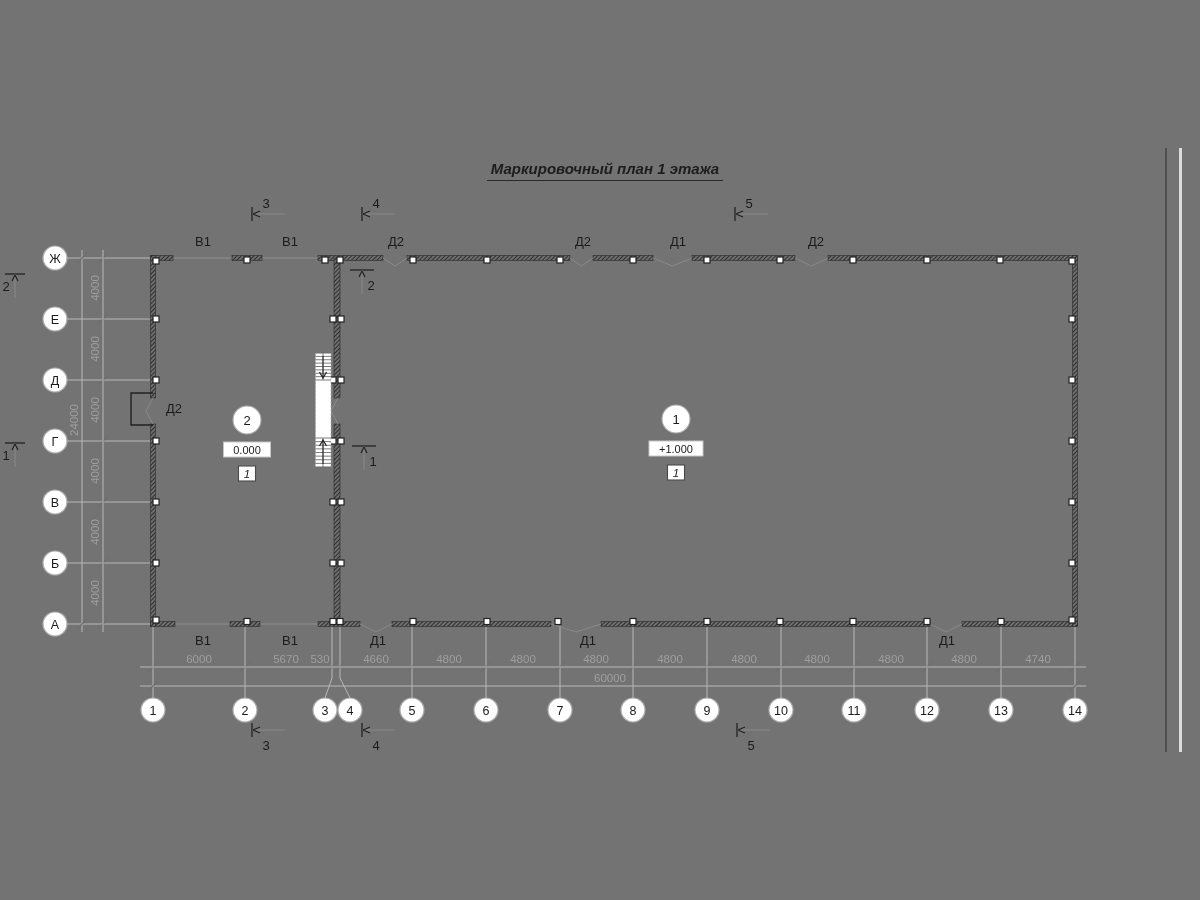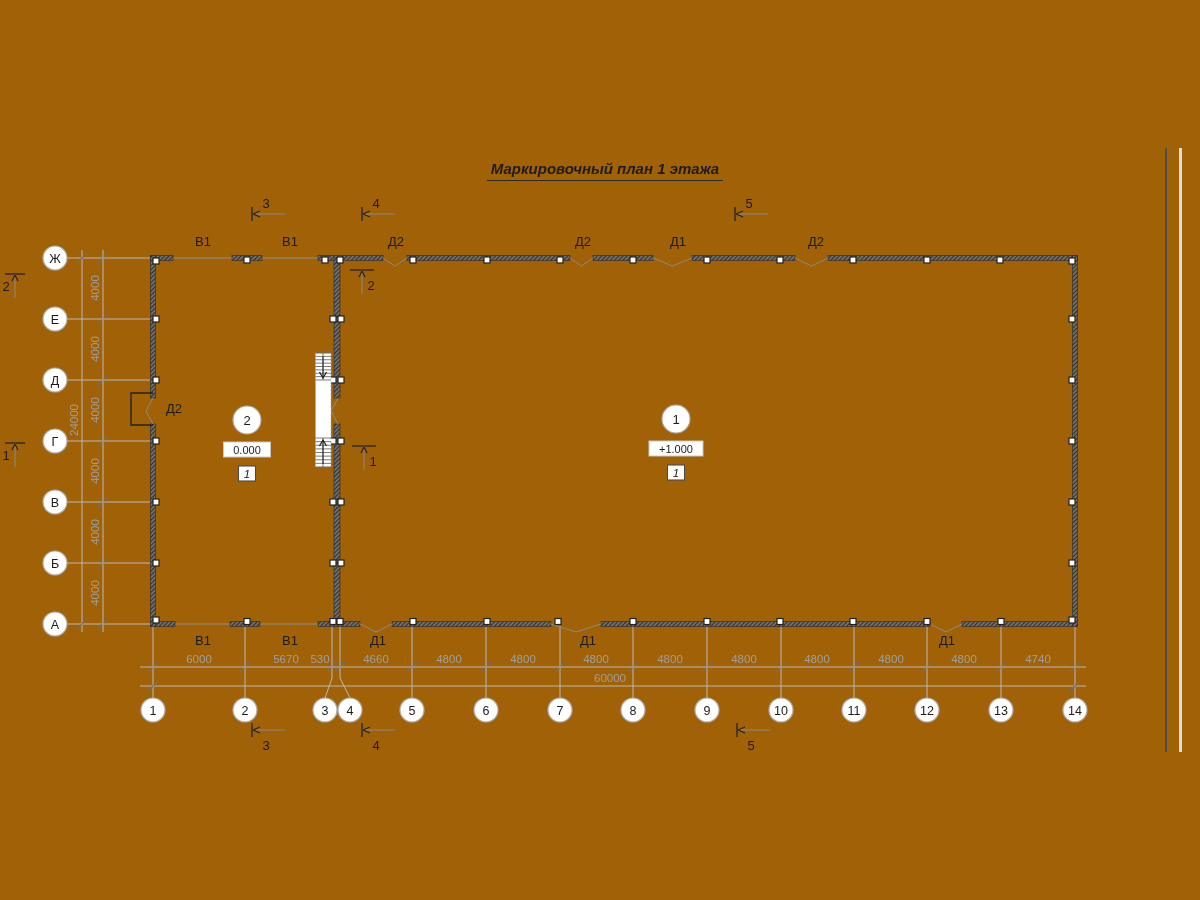--- a/index.html
+++ b/index.html
@@ -1,16 +1,16 @@
 <!DOCTYPE html>
 <html><head>
 <meta charset="utf-8">
 <style>
   html,body{margin:0;padding:0;background:#ffffff;}
-  #page{position:relative;width:1200px;height:900px;background:#a16207;overflow:hidden;
+  #page{position:relative;width:1200px;height:900px;background:#737373;overflow:hidden;
         font-family:"Liberation Sans",sans-serif;}
   #plan-title{position:absolute;left:0;top:160px;width:1210px;text-align:center;
         font-size:15px;font-style:italic;font-weight:bold;color:#1d1d1d;}
   #plan-title span{border-bottom:1.2px solid #2a2a2a;padding:0 4px 3px 4px;}
   #plan-svg{position:absolute;left:0;top:0;}
   #plan-svg text{font-family:"Liberation Sans",sans-serif;}
   .frame-line{position:absolute;top:148px;height:604px;}
   #frame-dark{left:1165px;width:2px;background:#4f4f4f;}
   #frame-light{left:1179px;width:3px;background:#dcdcdc;}
 </style>

